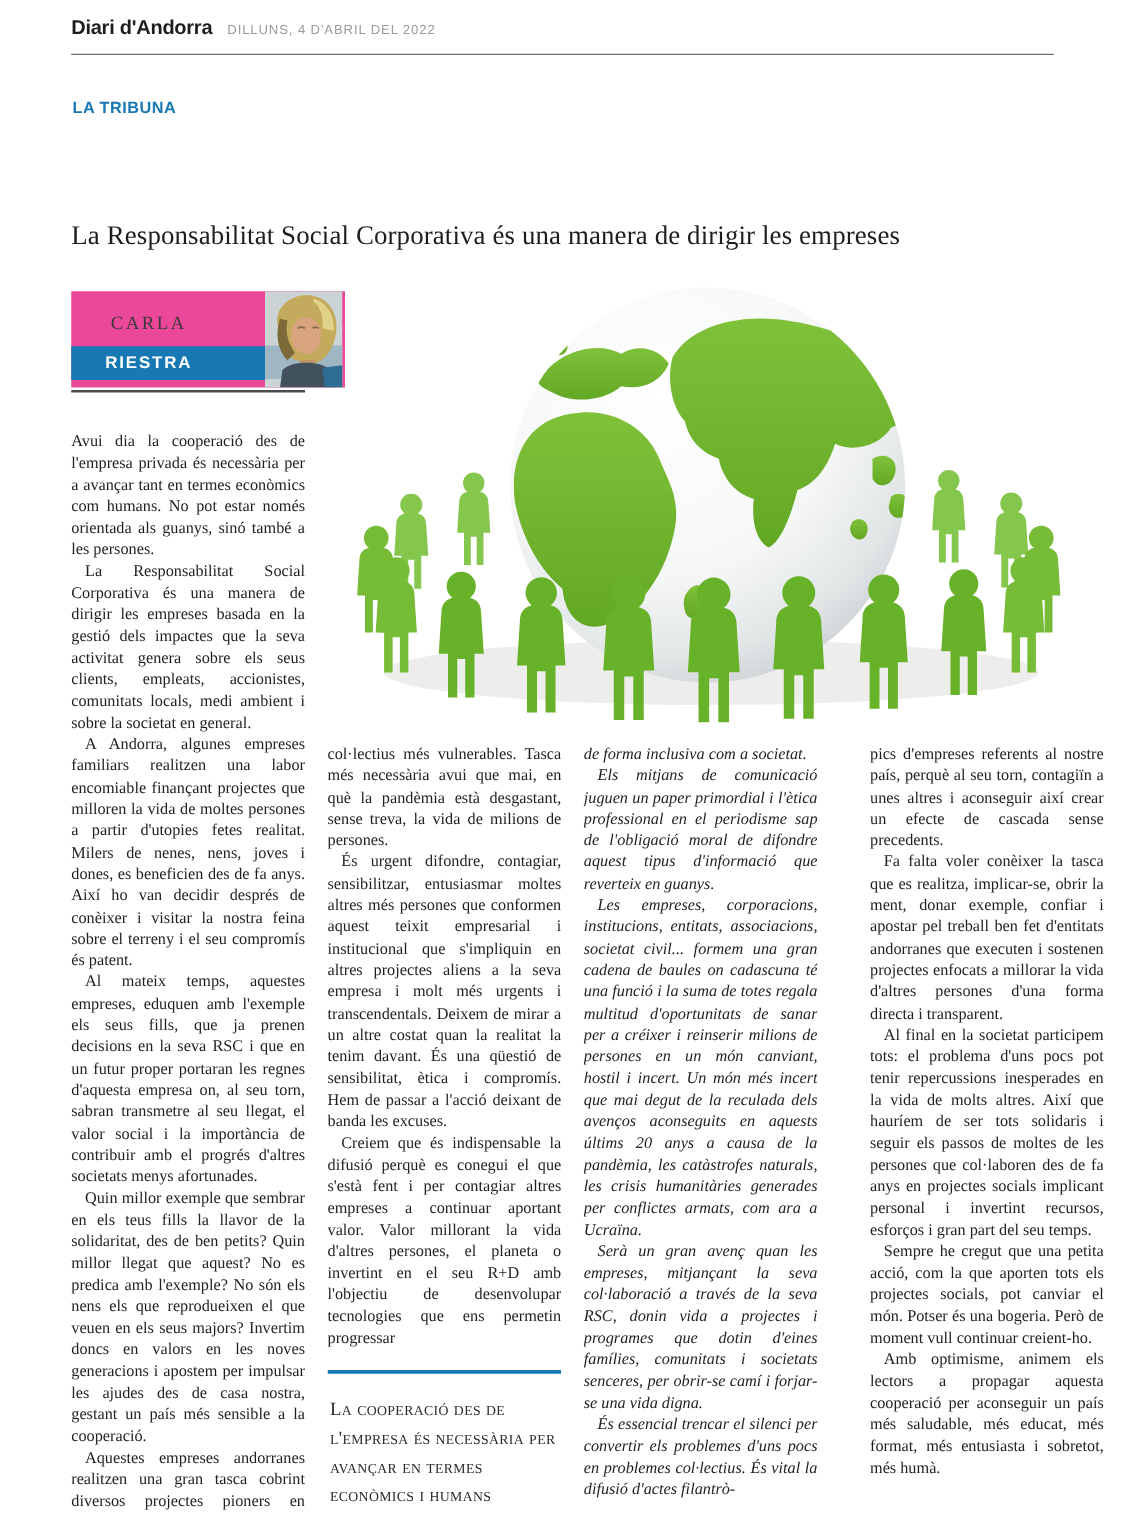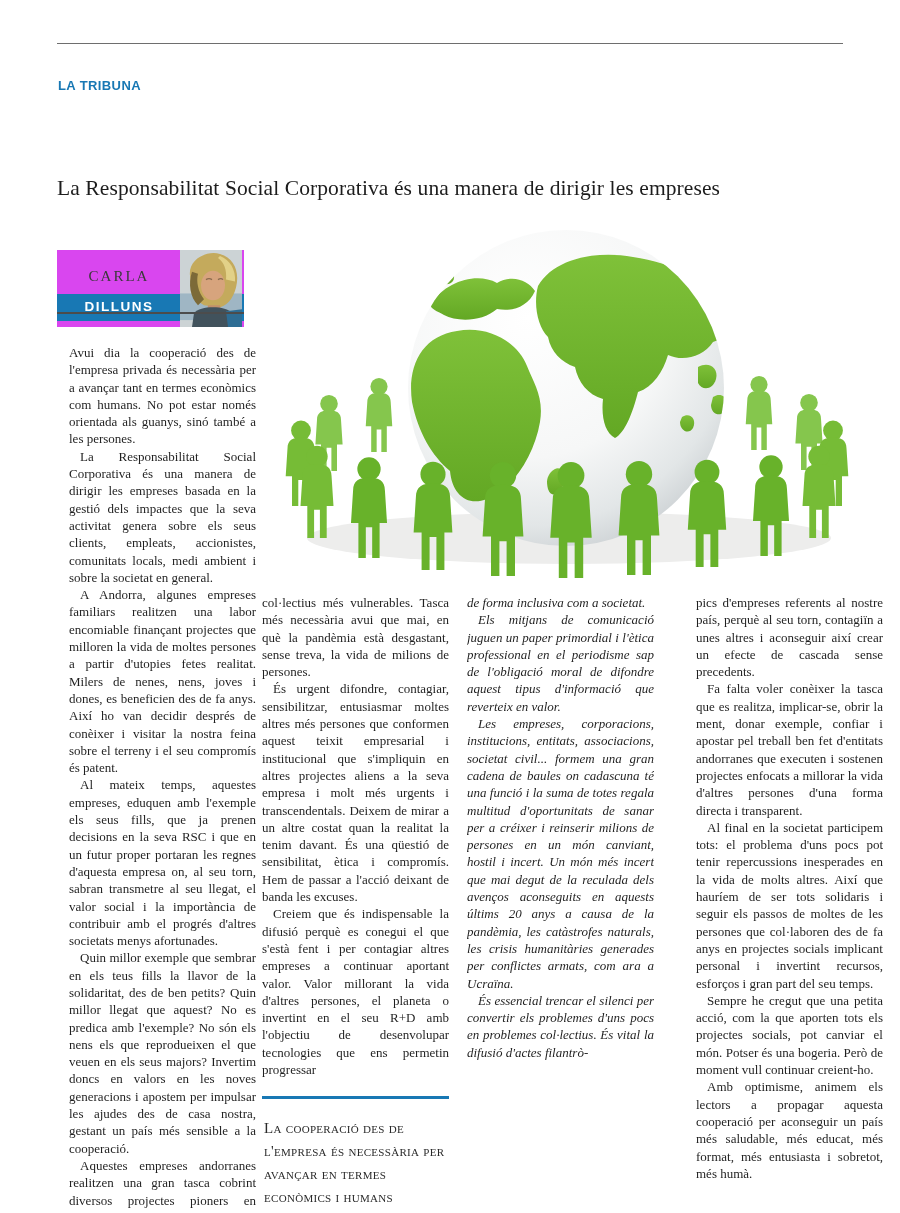--- a/index.html
+++ b/index.html
@@ -17,63 +17,67 @@
   .masthead-rule { position:absolute; left:57px; top:43px; width:786px; height:1px; background:#6e6e6e; }
   
   .section-label { position:absolute; left:58px; top:78px;
     font-family:"Liberation Sans", sans-serif; font-size:13px; font-weight:bold;
     color:#1878b4; letter-spacing:0.4px; }
   .headline { position:absolute; left:55px; top:96px; width:800px;
     font-size:47px; font-weight:normal; color:#141414; letter-spacing:-0.8px; line-height:1.15; }
   .subheadline { position:absolute; left:57px; top:176px; width:800px;
     font-size:21.5px; color:#1d1d1d; letter-spacing:0.1px; }
   
-  .byline { position:absolute; left:57px; top:233px; width:187px; height:77px;
-    background:#d946ef;margin-top:17px; }
+  .byline { position:absolute; left:57px; top:233px; width:219px; height:77px;
+    background:#ec4899; }
   .byline-names { position:absolute; left:0; top:0; width:124px; height:100%; }
   .author-first { position:absolute; left:0; top:18px; width:124px; text-align:center;
     font-size:15px; color:#3a3a3a; letter-spacing:2px; }
   .byline-band { position:absolute; left:0; top:44px; width:187px; height:27px; background:#1878b4; }
   .author-last { position:absolute; left:0; top:49px; width:124px; text-align:center;
     font-family:"Liberation Sans", sans-serif; font-weight:bold; font-size:13.5px;
     color:#ffffff; letter-spacing:1.5px; }
   .author-photo { position:absolute; right:2px; top:0; width:62px; height:77px; }
   .byline-underline { position:absolute; left:57px; top:312px; width:187px; height:2px; background:#4c4c4c; }
   
   .globe-wrap { position:absolute; left:281px; top:226px; width:576px; height:352px; }
   
   .col { position:absolute; width:187px; font-size:13px; line-height:17.3px;
     text-align:justify; color:#1f1f1f; overflow:hidden; }
   .col p { margin:0; }
   .col p + p { text-indent:11px; }
-  .col-1 { left:69px;  top:344px; height:868px; }
+  .col-1 { left:57px;  top:344px; height:868px; }
   .col-2 { left:262px; top:594px; height:618px; }
   .col-3 { left:467px; top:594px; height:618px;font-style:italic; }
   .col-4 { left:696px; top:594px; height:618px; }
   
   .pull-quote { margin-top:18px; border-top:3px solid #1878b4; padding:18px 2px 20px 2px;
     border-bottom:1px solid #9d9d9d; }
   .pull-quote-text { font-variant:small-caps; font-size:15px; line-height:23px;
     color:#2a2a2a; text-align:left; letter-spacing:0.3px; }
 </style>
 </head>
 <body>
 
 <div class="page">
 
+  <div class="masthead">
+    <span class="paper-name">Diari d'Andorra</span>
+    <span class="paper-date">DILLUNS, 4 D'ABRIL DEL 2022</span>
+  </div>
   <div class="masthead-rule"></div>
 
   <div class="section-label">LA TRIBUNA</div>
   <div class="subheadline">La Responsabilitat Social Corporativa és una manera de dirigir les empreses</div>
 
   <div class="byline">
     <div class="byline-band"></div>
     <div class="byline-names">
       <div class="author-first">CARLA</div>
-      <div class="author-last">DILLUNS</div>
+      <div class="author-last">RIESTRA</div>
     </div>
     <svg class="author-photo" viewBox="0 0 62 78" preserveAspectRatio="none">
       <rect width="62" height="78" fill="#ccd3d5"></rect>
       <rect x="0" y="44" width="62" height="27" fill="#9fb6c4"></rect>
       <path d="M10,26 C8,10 26,0 40,4 C54,8 60,22 56,38 C53,50 46,58 38,58 L24,56 C14,50 11,38 10,26 Z" fill="#c4aa5c"></path>
       <path d="M12,22 C8,34 10,48 18,56 L24,50 C18,42 16,32 18,24 Z" fill="#7c6a38"></path>
       <path d="M40,6 C50,10 56,20 55,32 L46,30 C47,20 44,12 38,8 Z" fill="#e2d188"></path>
       <ellipse cx="33" cy="36" rx="12" ry="15" fill="#d7a47d"></ellipse>
       <path d="M26,30 q3,-2 6,0 M38,30 q3,-2 5,0" stroke="#8a6a4e" stroke-width="1.4" fill="none"></path>
       <path d="M28,56 L40,56 L41,62 L27,62 Z" fill="#c2906b"></path>
@@ -164,22 +168,23 @@
         <p>col·lectius més vulnerables. Tasca més necessària avui que mai, en què la pandèmia està desgastant, sense treva, la vida de milions de persones.</p>
         <p>És urgent difondre, contagiar, sensibilitzar, entusiasmar moltes altres més persones que conformen aquest teixit empresarial i institucional que s'impliquin en altres projectes aliens a la seva empresa i molt més urgents i transcendentals. Deixem de mirar a un altre costat quan la realitat la tenim davant. És una qüestió de sensibilitat, ètica i compromís. Hem de passar a l'acció deixant de banda les excuses.</p>
         <p>Creiem que és indispensable la difusió perquè es conegui el que s'està fent i per contagiar altres empreses a continuar aportant valor. Valor millorant la vida d'altres persones, el planeta o invertint en el seu R+D amb l'objectiu de desenvolupar tecnologies que ens permetin progressar</p>
       </div>
     <div class="pull-quote">
       <div class="pull-quote-text">La cooperació des de l'empresa és necessària per avançar en termes econòmics i humans</div>
     </div>
   </div>
   <div class="col col-3">
       <p>de forma inclusiva com a societat.</p>
-      <p>Els mitjans de comunicació juguen un paper primordial i l'ètica professional en el periodisme sap de l'obligació moral de difondre aquest tipus d'informació que reverteix en valor.</p>
+      <p>Els mitjans de comunicació juguen un paper primordial i l'ètica professional en el periodisme sap de l'obligació moral de difondre aquest tipus d'informació que reverteix en guanys.</p>
       <p>Les empreses, corporacions, institucions, entitats, associacions, societat civil... formem una gran cadena de baules on cadascuna té una funció i la suma de totes regala multitud d'oportunitats de sanar per a créixer i reinserir milions de persones en un món canviant, hostil i incert. Un món més incert que mai degut de la reculada dels avenços aconseguits en aquests últims 20 anys a causa de la pandèmia, les catàstrofes naturals, les crisis humanitàries generades per conflictes armats, com ara a Ucraïna.</p>
+      <p>Serà un gran avenç quan les empreses, mitjançant la seva col·laboració a través de la seva RSC, donin vida a projectes i programes que dotin d'eines famílies, comunitats i societats senceres, per obrir-se camí i forjar-se una vida digna.</p>
       <p>És essencial trencar el silenci per convertir els problemes d'uns pocs en problemes col·lectius. És vital la difusió d'actes filantrò-</p>
     </div>
   <div class="col col-4">
       <p>pics d'empreses referents al nostre país, perquè al seu torn, contagiïn a unes altres i aconseguir així crear un efecte de cascada sense precedents.</p>
       <p>Fa falta voler conèixer la tasca que es realitza, implicar-se, obrir la ment, donar exemple, confiar i apostar pel treball ben fet d'entitats andorranes que executen i sostenen projectes enfocats a millorar la vida d'altres persones d'una forma directa i transparent.</p>
       <p>Al final en la societat participem tots: el problema d'uns pocs pot tenir repercussions inesperades en la vida de molts altres. Així que hauríem de ser tots solidaris i seguir els passos de moltes de les persones que col·laboren des de fa anys en projectes socials implicant personal i invertint recursos, esforços i gran part del seu temps.</p>
       <p>Sempre he cregut que una petita acció, com la que aporten tots els projectes socials, pot canviar el món. Potser és una bogeria. Però de moment vull continuar creient-ho.</p>
       <p>Amb optimisme, animem els lectors a propagar aquesta cooperació per aconseguir un país més saludable, més educat, més format, més entusiasta i sobretot, més humà.</p>
     </div>
 

